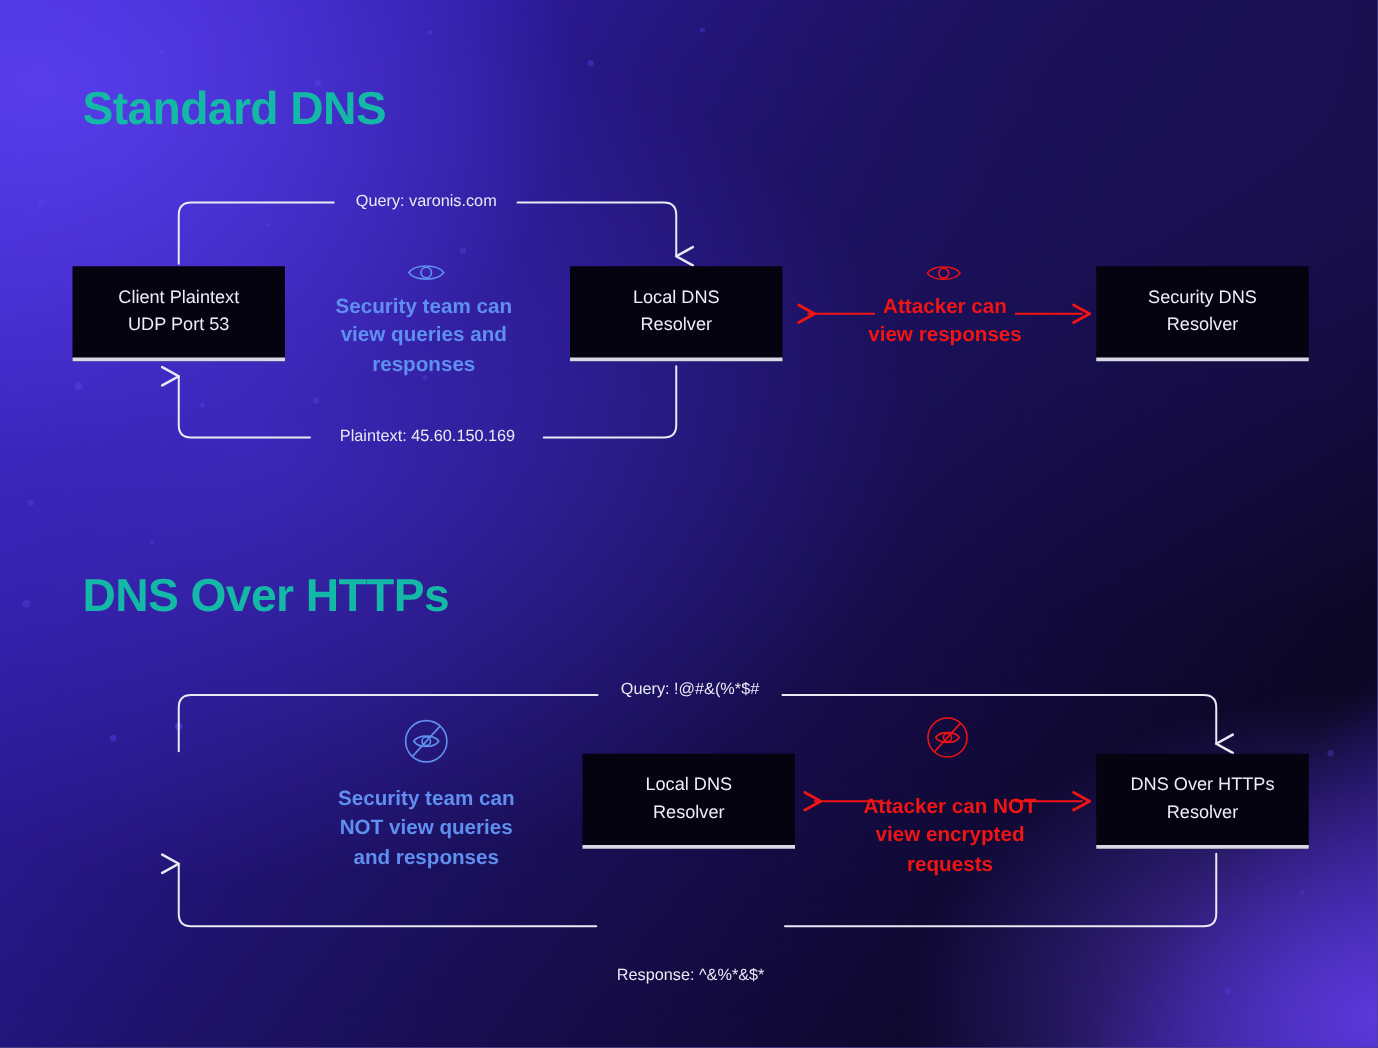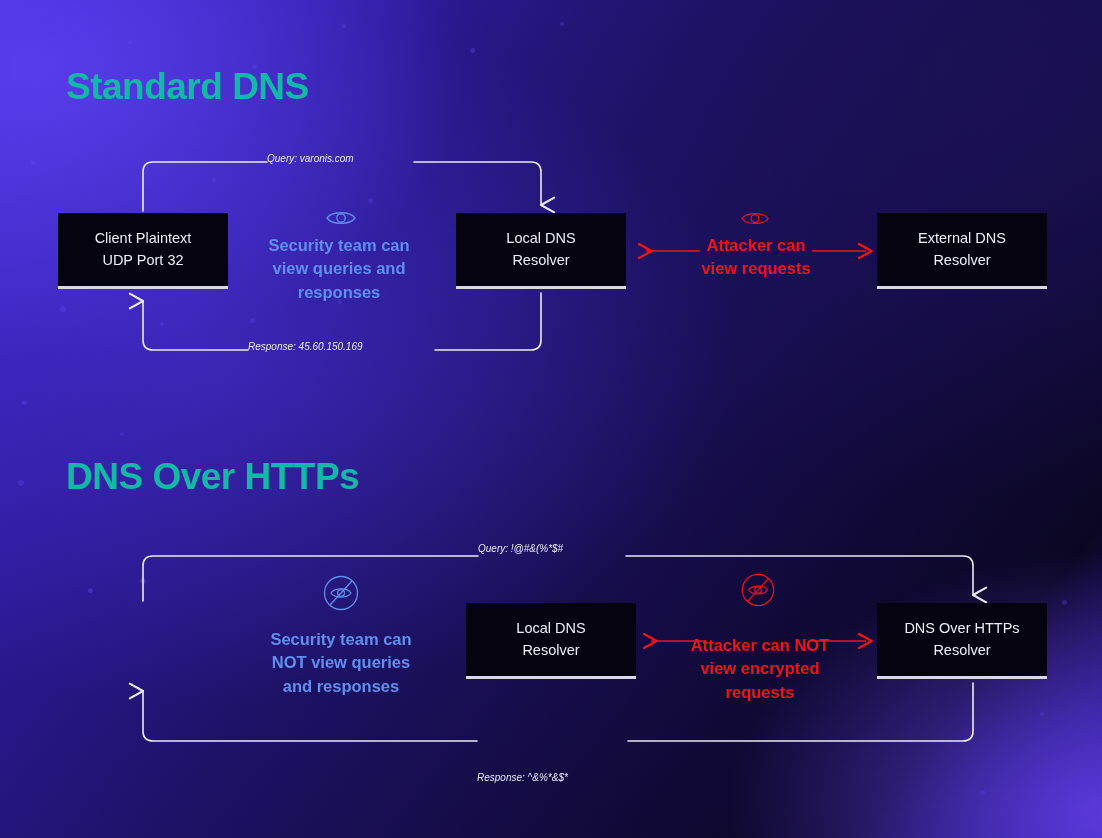--- a/index.html
+++ b/index.html
@@ -61,24 +61,24 @@
     white-space:pre-line;
   }
   .caption.blue { color:#5f8fef; }
   .caption.red  { color:#f01414; }
 
   .icon { position:absolute; }
 
   .pathlabel {
     position:absolute;
     color:#e9eaf4;
-    font-size:10px;
+    font-size:13px;
     white-space:nowrap;
     background:transparent;
-    font-style:italic;
+    text-align:center;
   }
 
   svg.edges { position:absolute; inset:0; width:1102px; height:838px; overflow:visible; }
 </style>
 </head>
 <body>
 
 <div id="bg"></div>
 <div id="noise"></div>
 <div class="dots">
@@ -141,54 +141,54 @@
       <path d="M477,741 L153,741 Q143,741 143,731 L143,691" fill="none" stroke="#e9eaf4" stroke-width="1.6" stroke-linecap="round" marker-end="url(#wArrow)"></path>
     </g>
     <line x1="705" y1="641" x2="651" y2="641" stroke="#f01414" stroke-width="1.7" marker-end="url(#rArrowL)"></line>
     <line x1="812" y1="641" x2="866" y2="641" stroke="#f01414" stroke-width="1.7" marker-end="url(#rArrowR)"></line>
   </svg>
 
   <div class="heading" style="left:66px;top:66px;">Standard DNS</div>
 
   <div class="node" style="left:58px;top:213px;width:170px;height:76px;">
     <span style="white-space:pre-line">Client Plaintext
-UDP Port 32</span>
+UDP Port 53</span>
   </div>
 
   <div class="node" style="left:456px;top:213px;width:170px;height:76px;">
     <span style="white-space:pre-line">Local DNS
 Resolver</span>
   </div>
 
   <div class="node" style="left:877px;top:213px;width:170px;height:76px;">
-    <span style="white-space:pre-line">External DNS
+    <span style="white-space:pre-line">Security DNS
 Resolver</span>
   </div>
 
   <div class="pathlabel" style="left:267px;top:153px;width:148px;">Query: varonis.com</div>
-  <div class="pathlabel" style="left:248px;top:341px;width:188px;">Response: 45.60.150.169</div>
+  <div class="pathlabel" style="left:248px;top:341px;width:188px;">Plaintext: 45.60.150.169</div>
 
   <div class="icon" style="left:325px;top:208px;">
     <svg width="32" height="20" viewBox="0 0 32 20" xmlns="http://www.w3.org/2000/svg">
       <path d="M2,10 C7,3 25,3 30,10 C25,17 7,17 2,10 Z" fill="none" stroke="#5f8fef" stroke-width="1.3"></path>
       <circle cx="16" cy="10" r="4.2" fill="none" stroke="#5f8fef" stroke-width="1.3"></circle>
     </svg>
   </div>
   <div class="caption blue" style="left:255px;top:234px;width:168px;">Security team can
 view queries and
 responses</div>
 
   <div class="icon" style="left:740px;top:209px;">
     <svg width="30" height="19" viewBox="0 0 32 20" xmlns="http://www.w3.org/2000/svg">
       <path d="M2,10 C7,3 25,3 30,10 C25,17 7,17 2,10 Z" fill="none" stroke="#f01414" stroke-width="1.3"></path>
       <circle cx="16" cy="10" r="4.2" fill="none" stroke="#f01414" stroke-width="1.3"></circle>
     </svg>
   </div>
   <div class="caption red" style="left:668px;top:234px;width:176px;">Attacker can
-view requests</div>
+view responses</div>
 
   <div class="heading" style="left:66px;top:456px;">DNS Over HTTPs</div>
 
 
   <div class="node" style="left:466px;top:603px;width:170px;height:76px;">
     <span style="white-space:pre-line">Local DNS
 Resolver</span>
   </div>
 
   <div class="node" style="left:877px;top:603px;width:170px;height:76px;">

